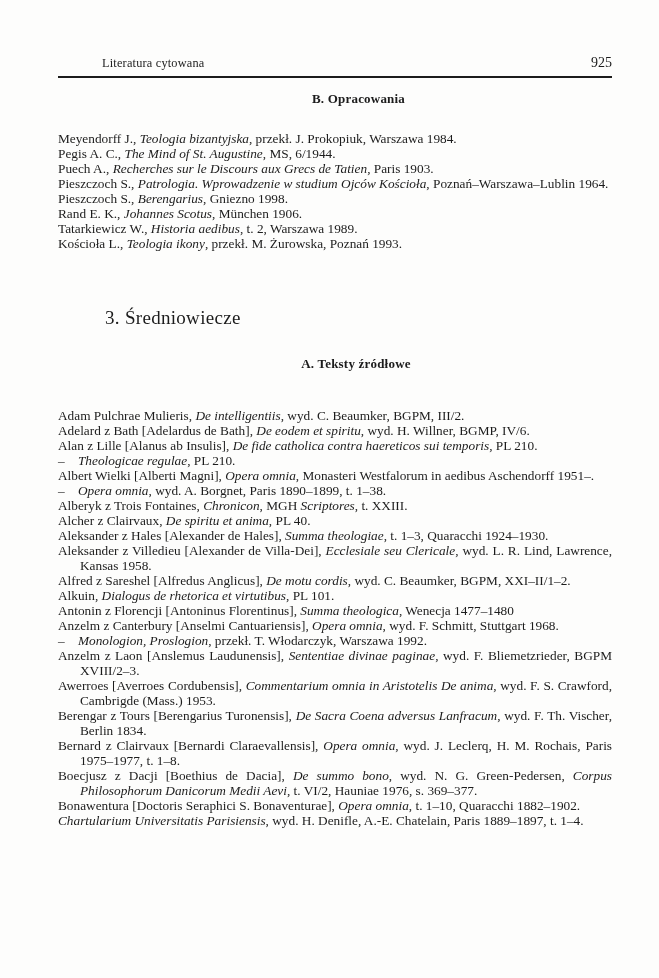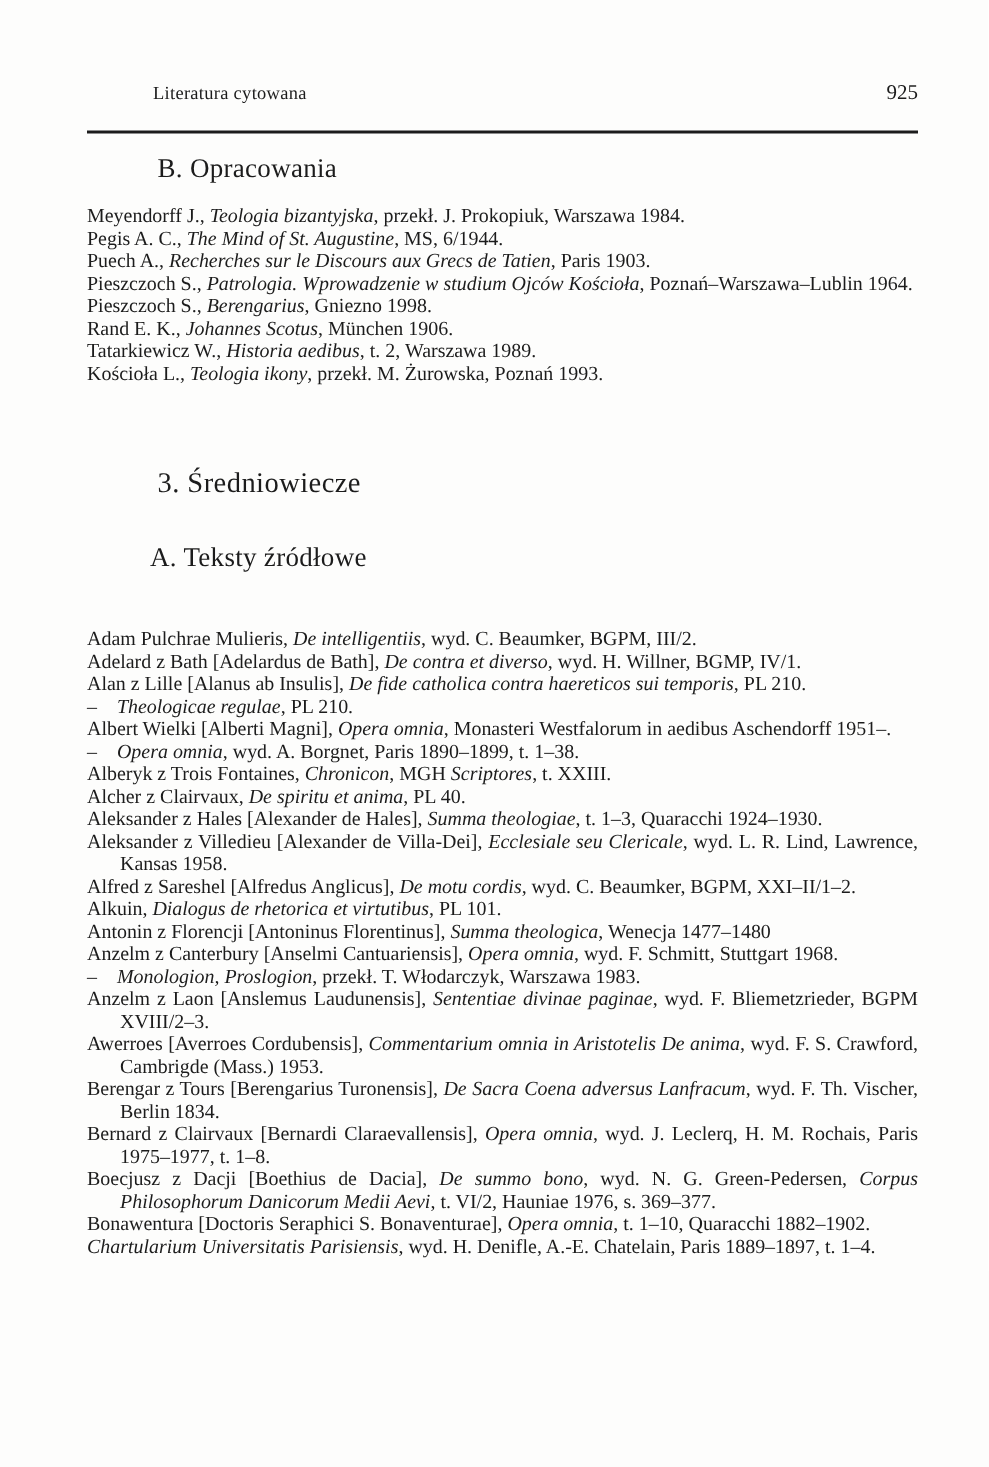--- a/index.html
+++ b/index.html
@@ -20,48 +20,49 @@
     color: var(--ink, #1c1c1c);
     font-family: "Liberation Serif", "DejaVu Serif", serif;
     padding: 55px 47px 0 58px;
     overflow: hidden;
   }
   .running-header {
     display: flex;
     justify-content: space-between;
     align-items: baseline;
     border-bottom: 2px solid var(--ink, #1c1c1c);
-    padding-bottom: 16px;
+    padding-bottom: 5px;
   }
   .running-title {
     font-size: 12.3px;
     margin-left: 44px;
     letter-spacing: 0.2px;
   }
   .page-number {
     font-size: 14px;
   }
   h1.chapter-heading {
     font-size: 19px;
     font-weight: 400;
     margin: 56px 0 0 47px;
     letter-spacing: 0.3px;
   }
   h2.section-heading {
-    font-size: 18px;
-    font-weight: 400;
+    font-size: 13px;
+    font-weight: 700;
     margin: 13px 0 0 47px;
     letter-spacing: 0.2px;
+    text-align: center;
   }
   h2.section-heading.sub {
     margin-top: 27px;
     margin-left: 42px;
   }
   .entries {
-    margin-top: 13px;
+    margin-top: 24px;
     font-size: 13.3px;
     line-height: 15px;
     text-align: justify;
   }
   .entries.src {
     margin-top: 36px;
   }
   p.entry {
     margin: 0;
     padding-left: 22px;
@@ -92,34 +93,34 @@
       <p class="entry"><span class="rm">Tatarkiewicz W., </span><span class="it">Historia aedibus</span><span class="rm">, t. 2, Warszawa 1989.</span></p>
       <p class="entry"><span class="rm">Kościoła L., </span><span class="it">Teologia ikony</span><span class="rm">, przekł. M. Żurowska, Poznań 1993.</span></p>
     </div>
 
   <h1 class="chapter-heading">3. Średniowiecze</h1>
 
   <h2 class="section-heading sub">A. Teksty źródłowe</h2>
 
   <div class="entries src">
       <p class="entry"><span class="rm">Adam Pulchrae Mulieris, </span><span class="it">De intelligentiis</span><span class="rm">, wyd. C. Beaumker, BGPM, III/2.</span></p>
-      <p class="entry"><span class="rm">Adelard z Bath [Adelardus de Bath], </span><span class="it">De contra et diverso</span><span class="rm">, wyd. H. Willner, BGMP, IV/1.</span></p>
+      <p class="entry"><span class="rm">Adelard z Bath [Adelardus de Bath], </span><span class="it">De eodem et spiritu</span><span class="rm">, wyd. H. Willner, BGMP, IV/6.</span></p>
       <p class="entry"><span class="rm">Alan z Lille [Alanus ab Insulis], </span><span class="it">De fide catholica contra haereticos sui temporis</span><span class="rm">, PL 210.</span></p>
       <p class="entry"><span class="rm">– </span><span class="it">Theologicae regulae</span><span class="rm">, PL 210.</span></p>
       <p class="entry"><span class="rm">Albert Wielki [Alberti Magni], </span><span class="it">Opera omnia</span><span class="rm">, Monasteri Westfalorum in aedibus Aschendorff 1951–.</span></p>
       <p class="entry"><span class="rm">– </span><span class="it">Opera omnia</span><span class="rm">, wyd. A. Borgnet, Paris 1890–1899, t. 1–38.</span></p>
       <p class="entry"><span class="rm">Alberyk z Trois Fontaines, </span><span class="it">Chronicon</span><span class="rm">, MGH </span><span class="it">Scriptores</span><span class="rm">, t. XXIII.</span></p>
       <p class="entry"><span class="rm">Alcher z Clairvaux, </span><span class="it">De spiritu et anima</span><span class="rm">, PL 40.</span></p>
       <p class="entry"><span class="rm">Aleksander z Hales [Alexander de Hales], </span><span class="it">Summa theologiae</span><span class="rm">, t. 1–3, Quaracchi 1924–1930.</span></p>
       <p class="entry"><span class="rm">Aleksander z Villedieu [Alexander de Villa-Dei], </span><span class="it">Ecclesiale seu Clericale</span><span class="rm">, wyd. L. R. Lind, Lawrence, Kansas 1958.</span></p>
       <p class="entry"><span class="rm">Alfred z Sareshel [Alfredus Anglicus], </span><span class="it">De motu cordis</span><span class="rm">, wyd. C. Beaumker, BGPM, XXI–II/1–2.</span></p>
       <p class="entry"><span class="rm">Alkuin, </span><span class="it">Dialogus de rhetorica et virtutibus</span><span class="rm">, PL 101.</span></p>
       <p class="entry"><span class="rm">Antonin z Florencji [Antoninus Florentinus], </span><span class="it">Summa theologica</span><span class="rm">, Wenecja 1477–1480</span></p>
       <p class="entry"><span class="rm">Anzelm z Canterbury [Anselmi Cantuariensis], </span><span class="it">Opera omnia</span><span class="rm">, wyd. F. Schmitt, Stuttgart 1968.</span></p>
-      <p class="entry"><span class="rm">– </span><span class="it">Monologion, Proslogion</span><span class="rm">, przekł. T. Włodarczyk, Warszawa 1983.</span></p>
+      <p class="entry"><span class="rm">– </span><span class="it">Monologion, Proslogion</span><span class="rm">, przekł. T. Włodarczyk, Warszawa 1992.</span></p>
       <p class="entry"><span class="rm">Anzelm z Laon [Anslemus Laudunensis], </span><span class="it">Sententiae divinae paginae</span><span class="rm">, wyd. F. Bliemetzrieder, BGPM XVIII/2–3.</span></p>
       <p class="entry"><span class="rm">Awerroes [Averroes Cordubensis], </span><span class="it">Commentarium omnia in Aristotelis De anima</span><span class="rm">, wyd. F. S. Crawford, Cambrigde (Mass.) 1953.</span></p>
       <p class="entry"><span class="rm">Berengar z Tours [Berengarius Turonensis], </span><span class="it">De Sacra Coena adversus Lanfracum</span><span class="rm">, wyd. F. Th. Vischer, Berlin 1834.</span></p>
       <p class="entry"><span class="rm">Bernard z Clairvaux [Bernardi Claraevallensis], </span><span class="it">Opera omnia</span><span class="rm">, wyd. J. Leclerq, H. M. Rochais, Paris 1975–1977, t. 1–8.</span></p>
       <p class="entry"><span class="rm">Boecjusz z Dacji [Boethius de Dacia], </span><span class="it">De summo bono</span><span class="rm">, wyd. N. G. Green-Pedersen, </span><span class="it">Corpus Philosophorum Danicorum Medii Aevi</span><span class="rm">, t. VI/2, Hauniae 1976, s. 369–377.</span></p>
       <p class="entry"><span class="rm">Bonawentura [Doctoris Seraphici S. Bonaventurae], </span><span class="it">Opera omnia</span><span class="rm">, t. 1–10, Quaracchi 1882–1902.</span></p>
       <p class="entry"><span class="it">Chartularium Universitatis Parisiensis</span><span class="rm">, wyd. H. Denifle, A.-E. Chatelain, Paris 1889–1897, t. 1–4.</span></p>
     </div>
 
 </div>

